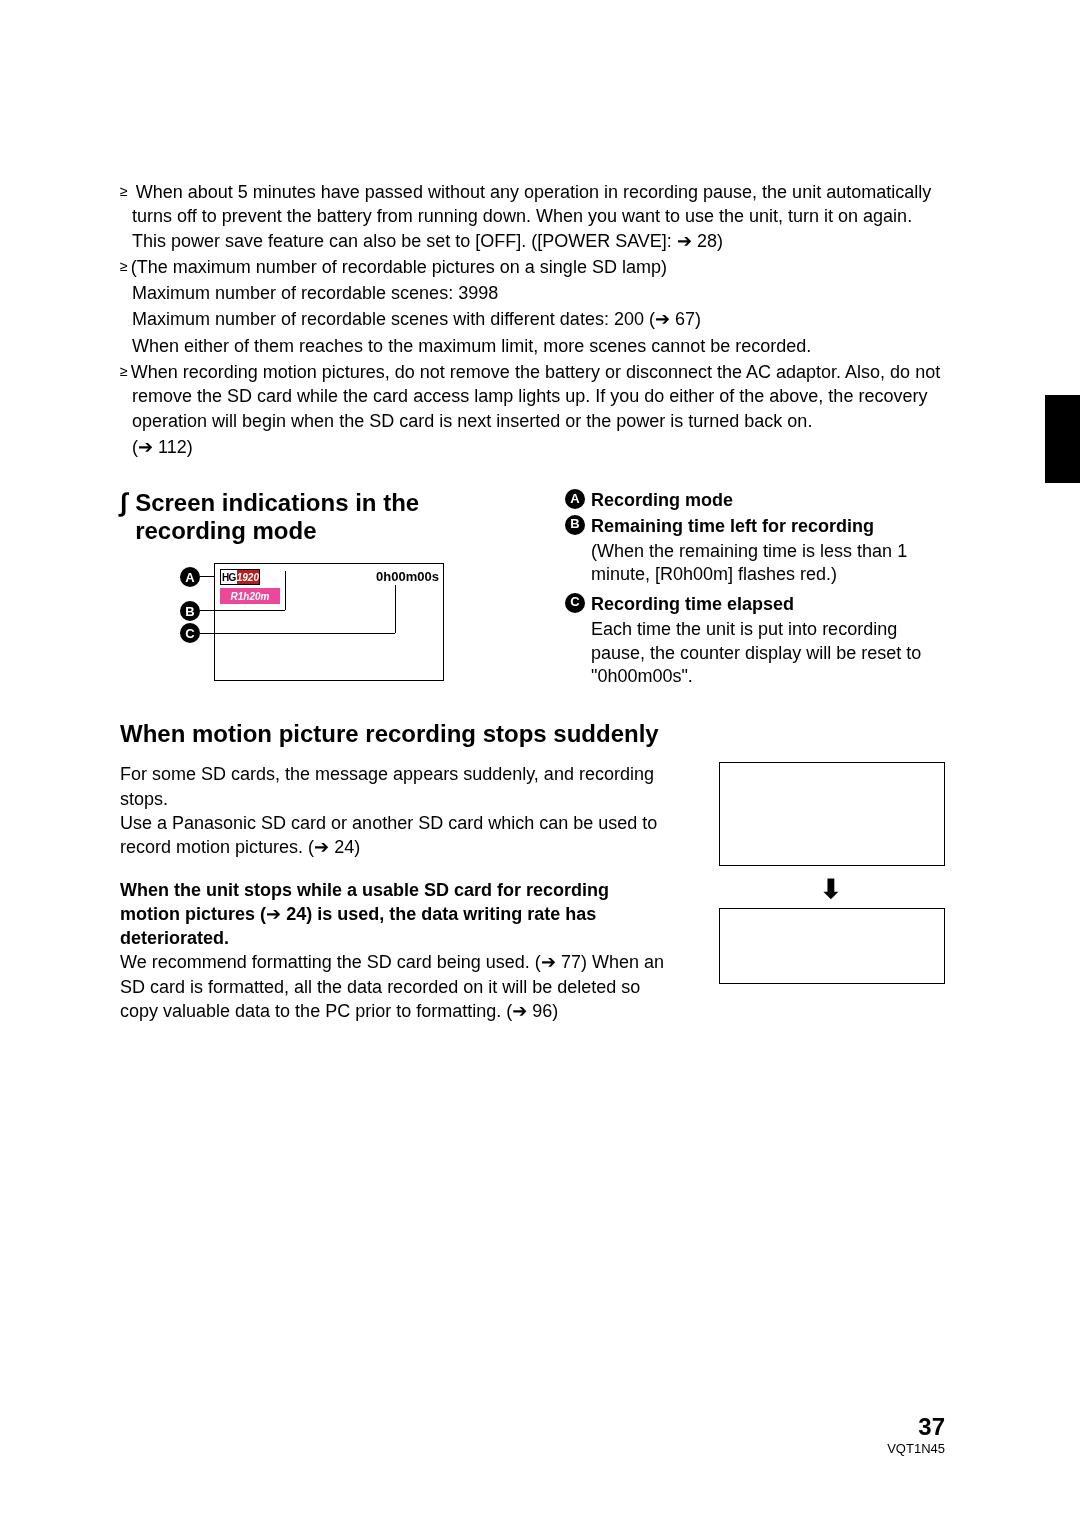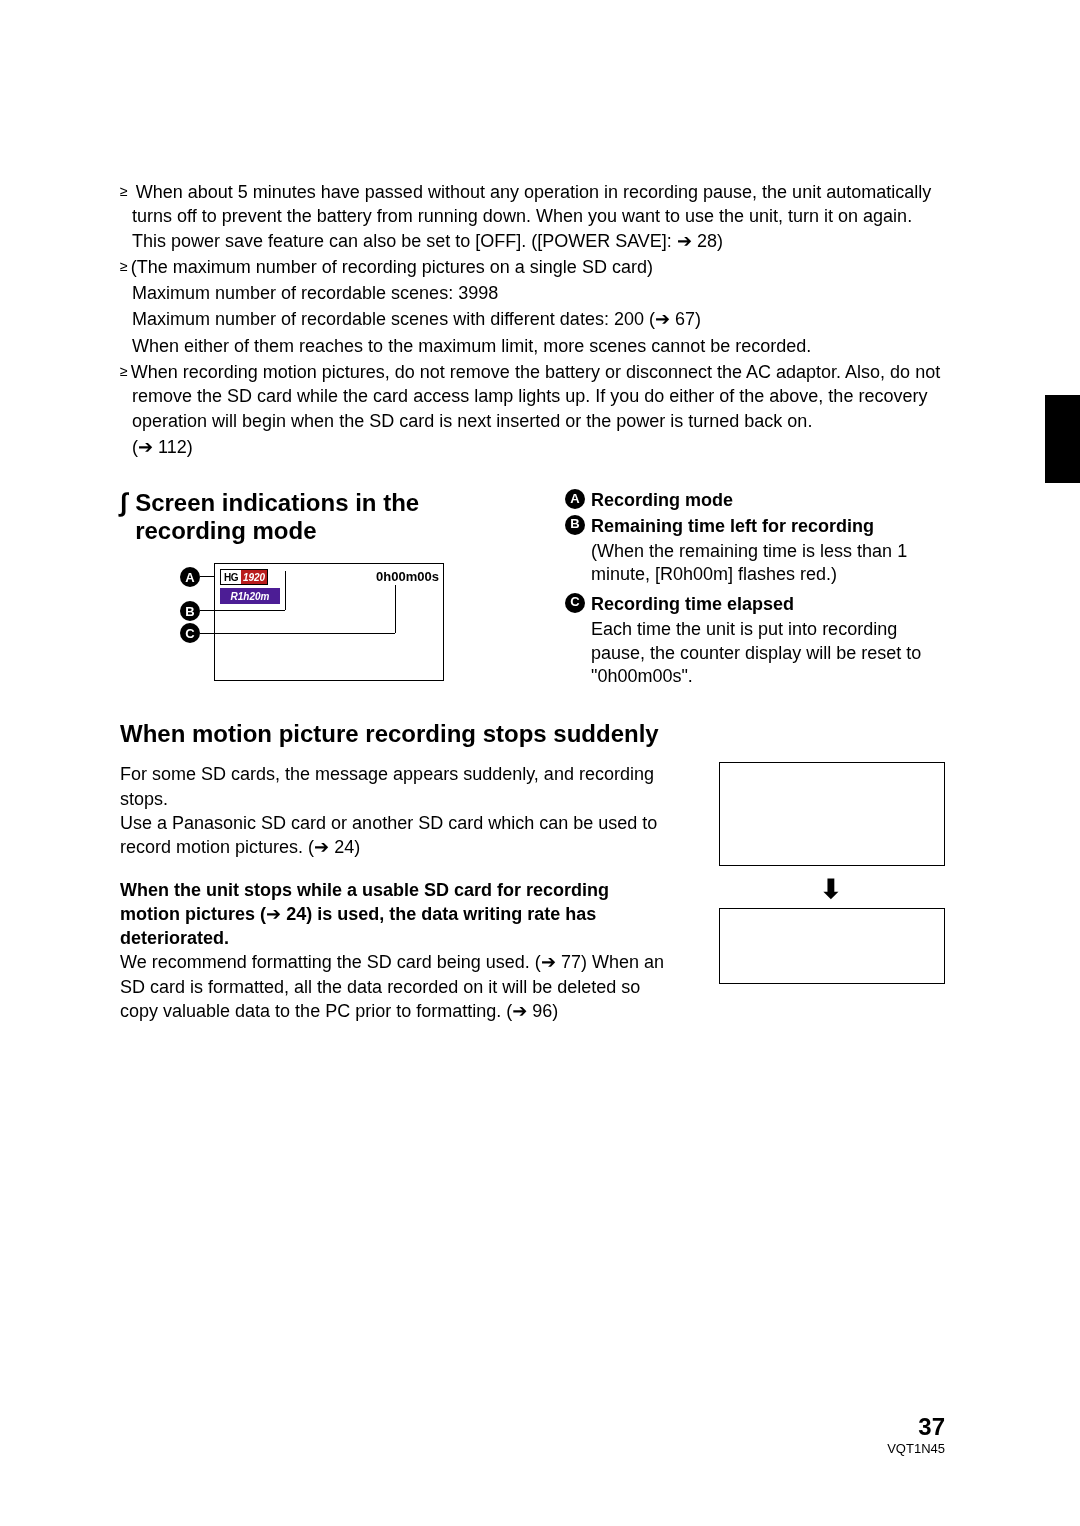--- a/index.html
+++ b/index.html
@@ -15,24 +15,24 @@
   .col-left { width: 410px; }
   .col-right { flex: 1; font-size: 18px; line-height: 1.3; }
   .sec-head { font-weight: bold; font-size: 24px; display:flex; align-items:flex-start;}
   .sq { font-size: 26px; margin-right: 8px; line-height:1;}
   .diagram-area { position: relative; width: 300px; height: 130px; margin-top: 18px; margin-left: 60px;}
   .label-dot { display:inline-flex; width:20px; height:20px; border-radius:50%; background:#000; color:#fff; font-size:13px; align-items:center; justify-content:center; font-weight:bold; position:absolute; }
   .lbl-a { left:0; top:4px; }
   .lbl-b { left:0; top:38px; }
   .lbl-c { left:0; top:60px; }
   .screen-box { position:absolute; left:34px; top:0; width:230px; height:118px; border:1.5px solid #000; }
-  .mode-chip { position:absolute; left:5px; top:5px; width:48px; height:16px; border:1.3px solid #000; font-size:10px; font-weight:bold; display:flex;}
+  .mode-chip { position:absolute; left:5px; top:5px; width:40px; height:16px; border:1.3px solid #000; font-size:10px; font-weight:bold; display:flex;}
   .mode-chip .mc-l{ width:20px; display:flex;align-items:center;justify-content:center; letter-spacing:-0.5px;}
   .mode-chip .mc-r{ flex:1; background:#b91c1c; color:#fff; display:flex;align-items:center;justify-content:center; font-style:italic;}
-  .remaining { position:absolute; left:5px; top:24px; width:60px; height:16px; background:#4c1d95; color:#fff; font-size:10px; font-weight:bold; display:flex;align-items:center;justify-content:center; font-style:italic;}
+  .remaining { position:absolute; left:5px; top:24px; width:60px; height:16px; background:#ec4899; color:#fff; font-size:10px; font-weight:bold; display:flex;align-items:center;justify-content:center; font-style:italic;}
   .elapsed-t { position:absolute; right:4px; top:5px; font-size:13px; font-weight:bold;}
   .elapsed-t .bold{font-weight:900;}
   .line-a { position:absolute; left:20px; top:13px; width:15px; height:0; border-top:1px solid #000;}
   .line-bh { position:absolute; left:20px; top:47px; width:85px; height:0; border-top:1px solid #000;}
   .line-bv2 { position:absolute; left:105px; top:8px; width:0; height:39px; border-left:1px solid #000;}
   .line-ch { position:absolute; left:20px; top:70px; width:195px; height:0; border-top:1px solid #000;}
   .line-cv { position:absolute; left:215px; top:22px; width:0; height:48px; border-left:1px solid #000;}
   .label-row { display:flex; margin-bottom:2px;}
   .label-row .lab-dot { display:inline-flex; width:20px; height:20px; border-radius:50%; background:#000; color:#fff; font-size:13px; align-items:center; justify-content:center; font-weight:bold; flex-shrink:0; margin-right:6px;}
   .label-row .lab-text { font-weight:bold;}
@@ -55,21 +55,21 @@
 </head>
 <body>
 
 <div class="page">
   <div class="edge-tab"></div>
 
   <ul class="bullets">
     <li class="dot">
       <span>When about 5 minutes have passed without any operation in recording pause, the unit automatically turns off to prevent the battery from running down. When you want to use the unit, turn it on again. This power save feature can also be set to [OFF]. ([POWER SAVE]: </span><span class="arrow">➔</span> <span>28)</span>
     </li>
-    <li class="dot"><span>(The maximum number of recording pictures on a single SD card)</span></li>
+    <li class="dot"><span>(The maximum number of recordable pictures on a single SD lamp)</span></li>
     <li class="ref">Maximum number of recordable scenes: 3998</li>
     <li class="ref"><span>Maximum number of recordable scenes with different dates: 200 (</span><span class="arrow">➔</span> <span>67)</span></li>
     <li class="ref">When either of them reaches to the maximum limit, more scenes cannot be recorded.</li>
     <li class="dot">When recording motion pictures, do not remove the battery or disconnect the AC adaptor. Also, do not remove the SD card while the card access lamp lights up. If you do either of the above, the recovery operation will begin when the SD card is next inserted or the power is turned back on.</li>
     <li class="ref"><span>(</span><span class="arrow">➔</span> <span>112)</span></li>
   </ul>
 
   <div class="two-col">
     <div class="col-left">
       <div class="sec-head">

